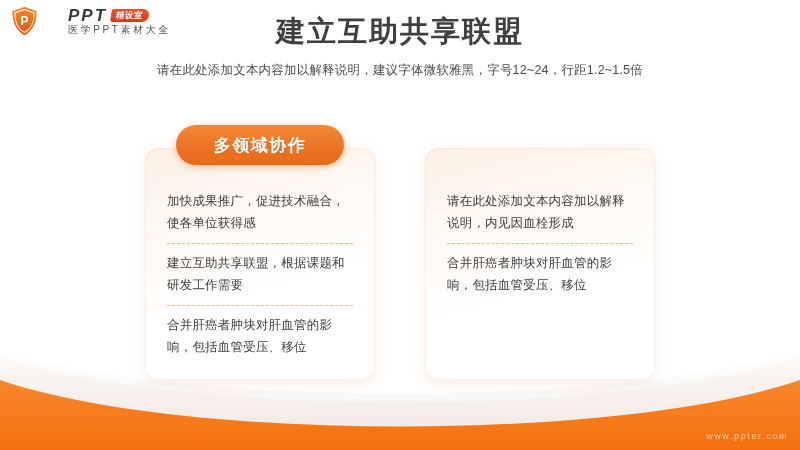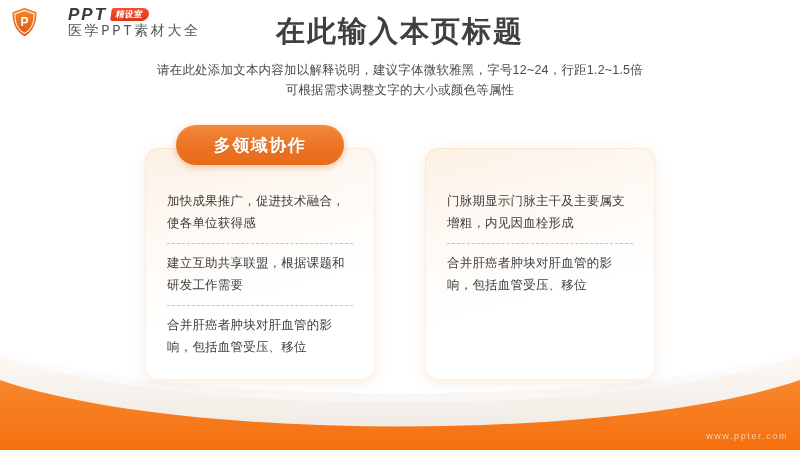--- a/index.html
+++ b/index.html
@@ -74,26 +74,25 @@
     color: #ffffff;
     font-size: 8.5px;
     font-weight: bold;
     padding: 2px 6px 2px 5px;
     border-radius: 3px 9px 9px 3px;
     letter-spacing: 0.5px;
     line-height: 1;
     transform: skewX(-8deg);
   }
   .logo-sub {
-    font-size: 14px;
+    font-size: 10px;
     color: #555555;
     letter-spacing: 2.6px;
     line-height: 1;
     white-space: nowrap;
-    font-family: Liberation Mono, monospace;
   }
 
   
   .page-title {
     position: absolute;
     top: 12px;
     left: 0;
     width: 800px;
     text-align: center;
     font-size: 29px;
@@ -232,40 +231,39 @@
     </svg>
     <div class="logo-text">
       <div class="logo-row1">
         <span class="logo-ppt">PPT</span>
         <span class="logo-badge">精设室</span>
       </div>
       <div class="logo-sub">医学PPT素材大全</div>
     </div>
   </div>
 
-  <div class="page-title">在此输入本页标题</div>
+  <div class="page-title">建立互助共享联盟</div>
 
   <div class="subtitle">
     <div class="subtitle-line">请在此处添加文本内容加以解释说明，建议字体微软雅黑，字号12~24，行距1.2~1.5倍</div>
-    <div class="subtitle-line">可根据需求调整文字的大小或颜色等属性</div>
   </div>
 
   <div class="cards">
 
     <div class="card">
       <div class="card-badge primary">多领域协作</div>
       <div class="card-items">
         <div class="card-item">加快成果推广，促进技术融合，使各单位获得感</div>
         <div class="card-item">建立互助共享联盟，根据课题和研发工作需要</div>
         <div class="card-item">合并肝癌者肿块对肝血管的影响，包括血管受压、移位</div>
       </div>
     </div>
 
     <div class="card">
       <div class="card-items">
-        <div class="card-item">门脉期显示门脉主干及主要属支增粗，内见因血栓形成</div>
+        <div class="card-item">请在此处添加文本内容加以解释说明，内见因血栓形成</div>
         <div class="card-item">合并肝癌者肿块对肝血管的影响，包括血管受压、移位</div>
       </div>
     </div>
 
   </div>
 
 </div>
 
 </body></html>

